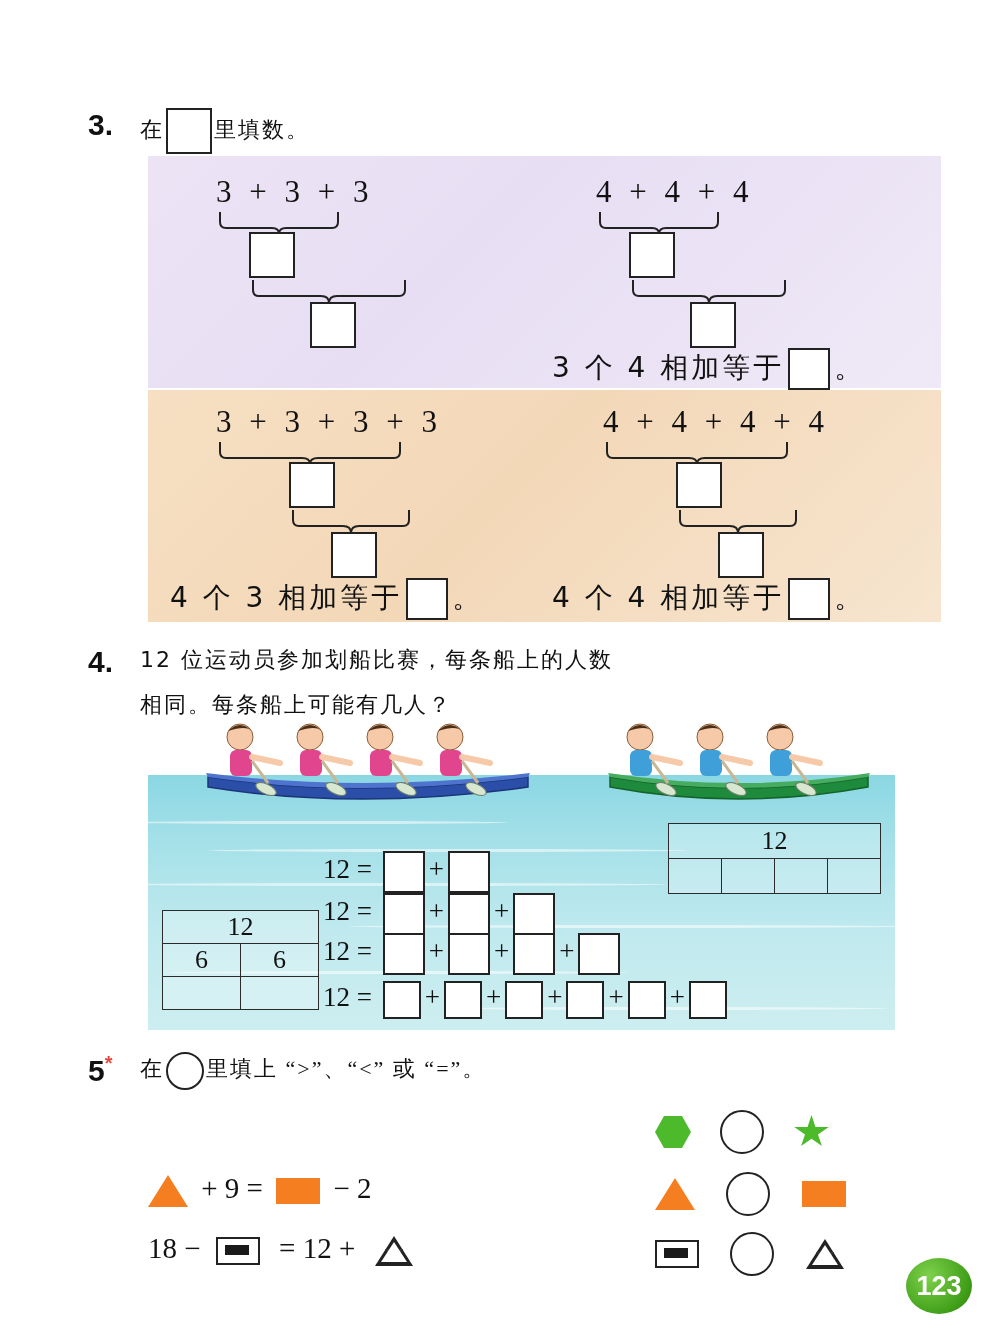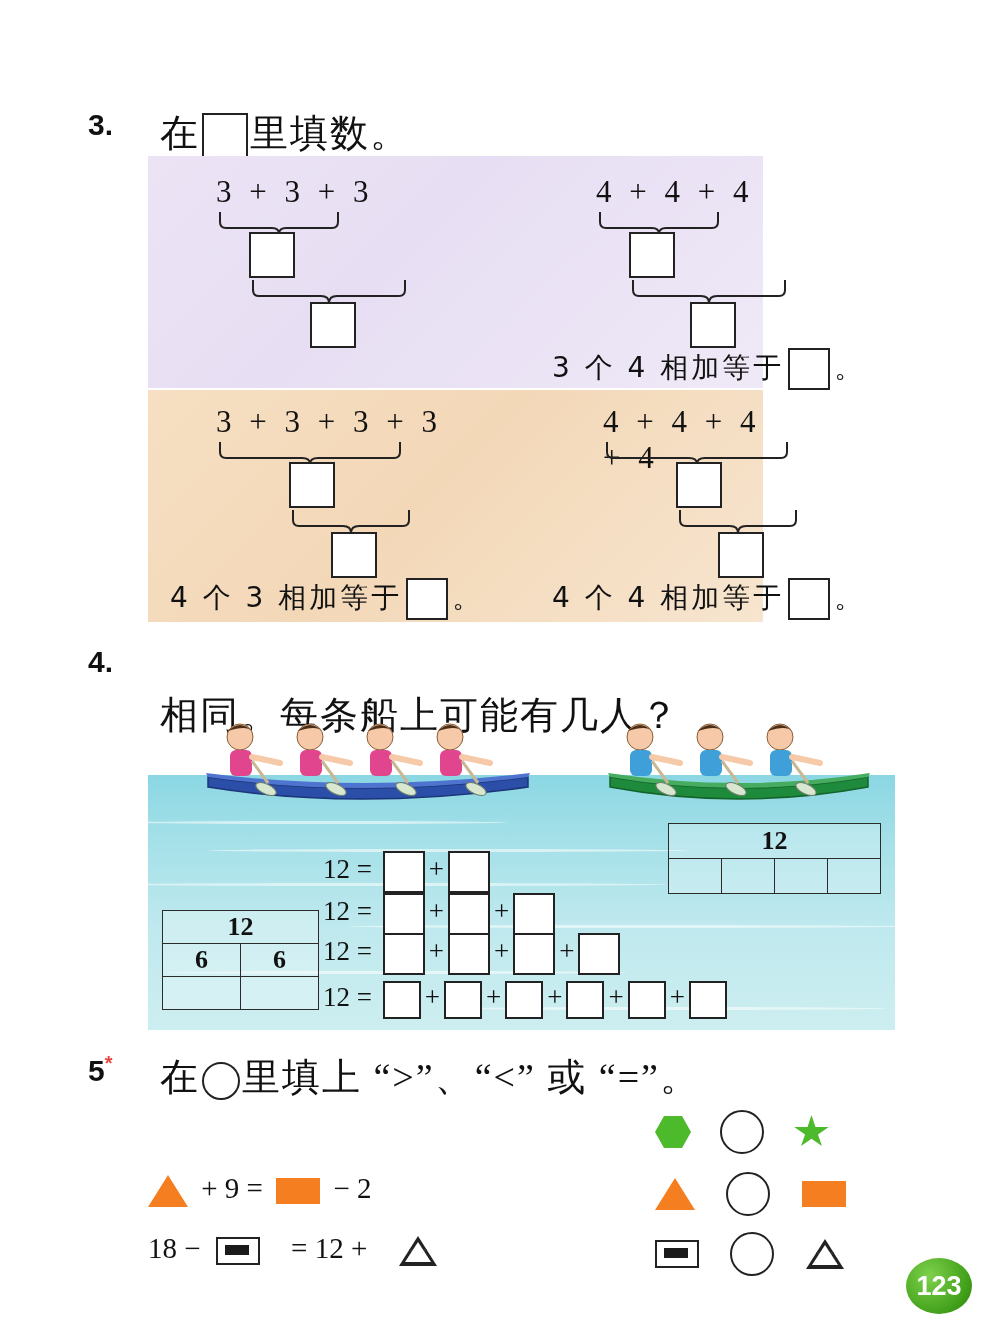--- a/index.html
+++ b/index.html
@@ -28,42 +28,41 @@
     font-weight: bold;
     color: #111;
   }
   .qnum .star {
     color: #e8453c;
     font-size: 20px;
     vertical-align: super;
   }
   .qtext {
     position: absolute;
-    font-size: 38px;
+    font-size: 22px;
     letter-spacing: 2px;
     color: #111;
     font-family: "DejaVu Sans", sans-serif;
     font-weight: 500;
-    margin-left: 20px;
   }
   .box {
     display: inline-block;
     border: 2px solid #222;
     background: #fff;
     vertical-align: middle;
   }
   .box.sm { width: 34px; height: 34px; }
   .box.md { width: 38px; height: 38px; }
   .box.lg { width: 42px; height: 42px; }
 
   
   .panel {
     position: absolute;
     left: 148px;
-    width: 615px;
+    width: 793px;
   }
   .panel-purple {
     top: 156px;
     height: 232px;
     background: linear-gradient(135deg, #ece4f5 0%, #e7def3 40%, #efe9f7 100%);
   }
   .panel-orange {
     top: 390px;
     height: 232px;
     background: linear-gradient(135deg, #f6dfc2 0%, #f3d8b8 45%, #f7e5cf 100%);
@@ -108,21 +107,20 @@
     position: absolute;
     font-size: 27px;
     font-family: "Liberation Serif", serif;
     color: #111;
     white-space: nowrap;
   }
   .eqrow .box { margin: 0 4px; }
   .grid-tbl {
     position: absolute;
     border-collapse: collapse;
-    font-weight: bold;
   }
   .grid-tbl td {
     border: 1.6px solid #2b2b2b;
     text-align: center;
     font-size: 26px;
     font-family: "Liberation Serif", serif;
     color: #111;
     background: rgba(255,255,255,0.25);
   }
 
@@ -276,20 +274,21 @@
     <svg class="brace" style="left:528px; top:118px;" width="130" height="28">
       <path d="M4,2 L4,12 Q4,18 10,18 L54,18 Q62,18 62,25 Q62,18 70,18 L114,18 Q120,18 120,12 L120,2" fill="none" stroke="#222" stroke-width="2"></path>
     </svg>
     <div class="box lg" style="position:absolute; left:570px; top:142px;"></div>
     <div class="sentence" style="left:404px; top:188px;">
       <span>4 个 4 相加等于</span><span class="box md" style="margin:0 4px;"></span><span>。</span>
     </div>
   </div>
 
   <div class="qnum" style="left:88px; top:645px;">4.</div>
+  <div class="qtext" style="left:140px; top:645px;">12 位运动员参加划船比赛，每条船上的人数</div>
   <div class="qtext" style="left:140px; top:690px;">相同。每条船上可能有几人？</div>
 
   <div class="scene">
     <div class="wave" style="top:46px; left:-20px; width:380px;"></div>
     <div class="wave" style="top:74px; left:60px; width:480px;"></div>
     <div class="wave" style="top:108px; left:-40px; width:560px;"></div>
     <div class="wave" style="top:150px; left:200px; width:560px;"></div>
     <div class="wave" style="top:196px; left:20px; width:460px;"></div>
     <div class="wave" style="top:232px; left:300px; width:440px;"></div>
 
@@ -432,21 +431,21 @@
   </div>
   <div class="ex5row" style="left:655px; top:1172px;">
     <span class="shape tri-orange"></span>
     <span class="circle-op" style="margin:0 24px;"></span>
     <span class="shape rect-orange"></span>
   </div>
 
   <div class="ex5row" style="left:148px; top:1232px;">
     <span style="margin-right:8px;">18 −</span>
     <span class="shape rect-black"></span>
-    <span style="margin:0 24px;">= 12 +</span>
+    <span style="margin:0 12px;">= 12 +</span>
     <span class="shape tri-outline"><span class="inner-dark"></span></span>
   </div>
   <div class="ex5row" style="left:655px; top:1232px;">
     <span class="shape rect-black"></span>
     <span class="circle-op" style="margin:0 24px;"></span>
     <span class="shape tri-outline"><span class="inner-dark"></span></span>
   </div>
 
   <div class="pagenum">123</div>
 </div>

